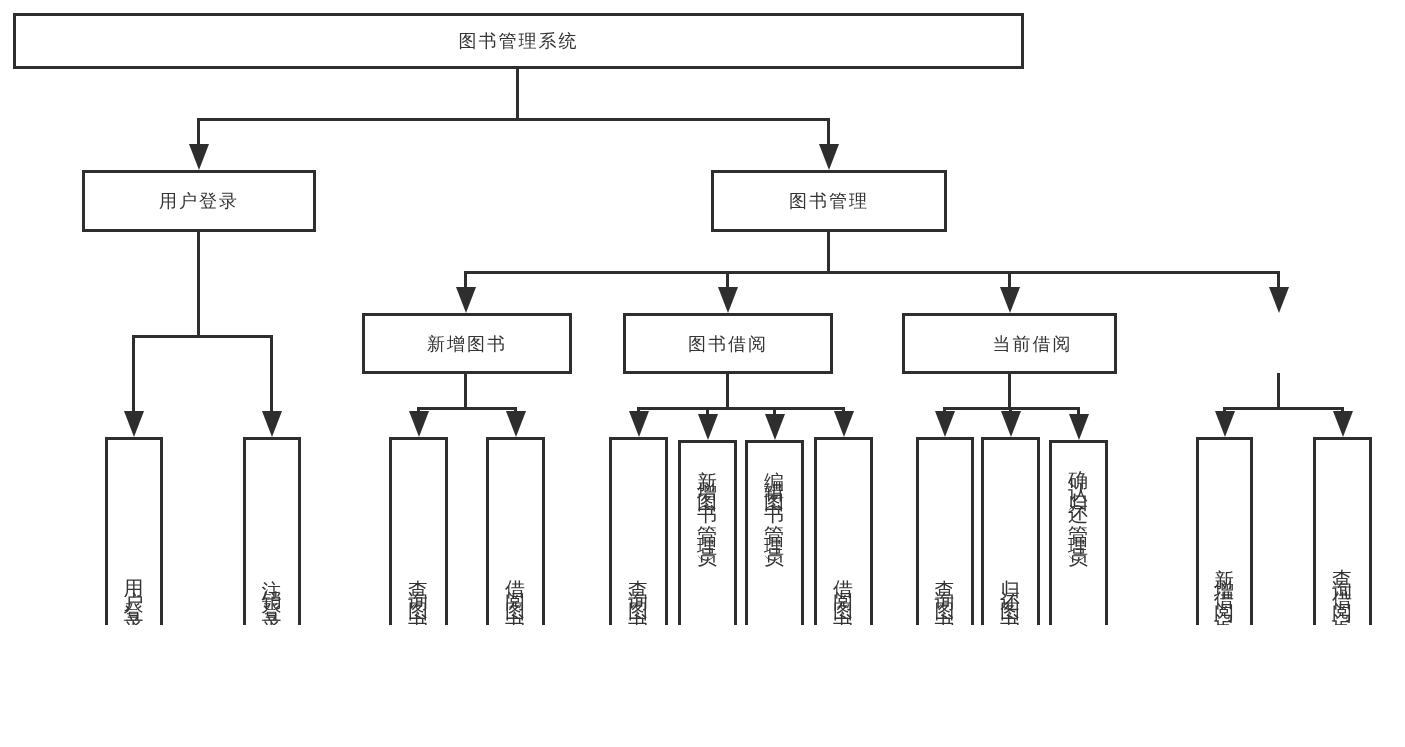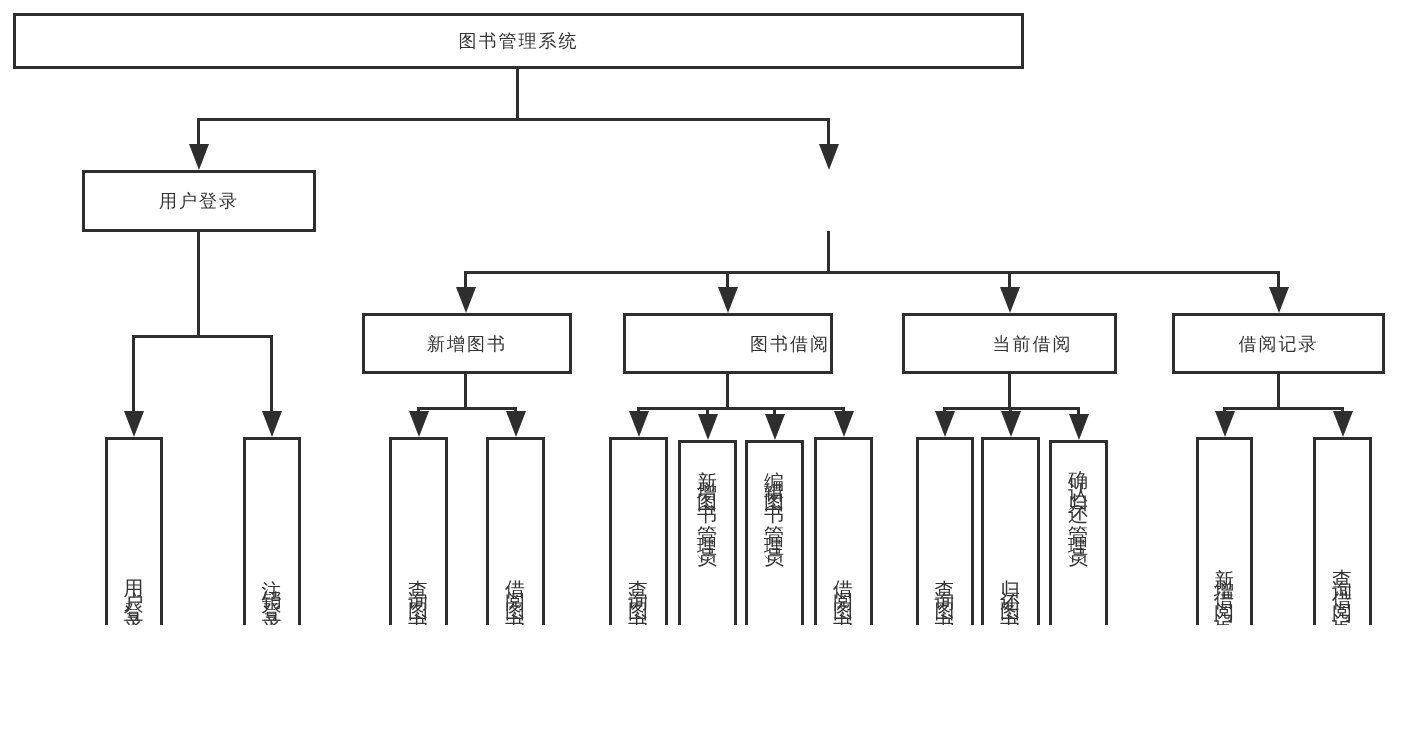--- a/index.html
+++ b/index.html
@@ -49,20 +49,23 @@
   </div>
 
   <div class="vline" style="left:516px;top:68px;height:51px;"></div>
   <div class="hline" style="left:197px;top:118px;width:633px;"></div>
   <div class="arrow" style="left:197px;top:118px;height:26px;"></div>
   <div class="arrow" style="left:827px;top:118px;height:26px;"></div>
 
   <div class="box" style="left:82px;top:170px;width:234px;height:62px;">
     <span>用户登录</span>
   </div>
+  <div class="box" style="left:711px;top:170px;width:236px;height:62px;">
+    <span>图书管理</span>
+  </div>
 
   <div class="vline" style="left:197px;top:231px;height:104px;"></div>
   <div class="hline" style="left:132px;top:335px;width:141px;"></div>
   <div class="arrow" style="left:132px;top:335px;height:76px;"></div>
   <div class="arrow" style="left:270px;top:335px;height:76px;"></div>
 
   <div class="leaf" style="left:105px;">
     <span class="vtext">用户登录</span>
   </div>
   <div class="leaf" style="left:243px;">
@@ -72,28 +75,25 @@
   <div class="vline" style="left:827px;top:231px;height:41px;"></div>
   <div class="hline" style="left:464px;top:271px;width:815px;"></div>
   <div class="arrow" style="left:464px;top:271px;height:16px;"></div>
   <div class="arrow" style="left:726px;top:271px;height:16px;"></div>
   <div class="arrow" style="left:1008px;top:271px;height:16px;"></div>
   <div class="arrow" style="left:1277px;top:271px;height:16px;"></div>
 
   <div class="box" style="left:362px;top:313px;width:210px;height:61px;">
     <span>新增图书</span>
   </div>
-  <div class="box" style="left:623px;top:313px;width:210px;height:61px;justify-content:flex-end;">
+  <div class="box" style="left:623px;top:313px;width:210px;height:61px;">
     <span>图书借阅</span>
   </div>
   <div class="box" style="left:902px;top:313px;width:215px;height:61px;padding-left:46px;">
     <span>当前借阅</span>
-  </div>
-  <div class="box" style="left:1172px;top:313px;width:213px;height:61px;">
-    <span>借阅记录</span>
   </div>
 
   <div class="vline" style="left:464px;top:373px;height:34px;"></div>
   <div class="hline" style="left:417px;top:407px;width:99px;"></div>
   <div class="arrow" style="left:417px;top:407px;height:4px;"></div>
   <div class="arrow" style="left:514px;top:407px;height:4px;"></div>
   <div class="leaf" style="left:389px;width:59px;">
     <span class="vtext">查询图书</span>
   </div>
   <div class="leaf" style="left:486px;width:59px;">

